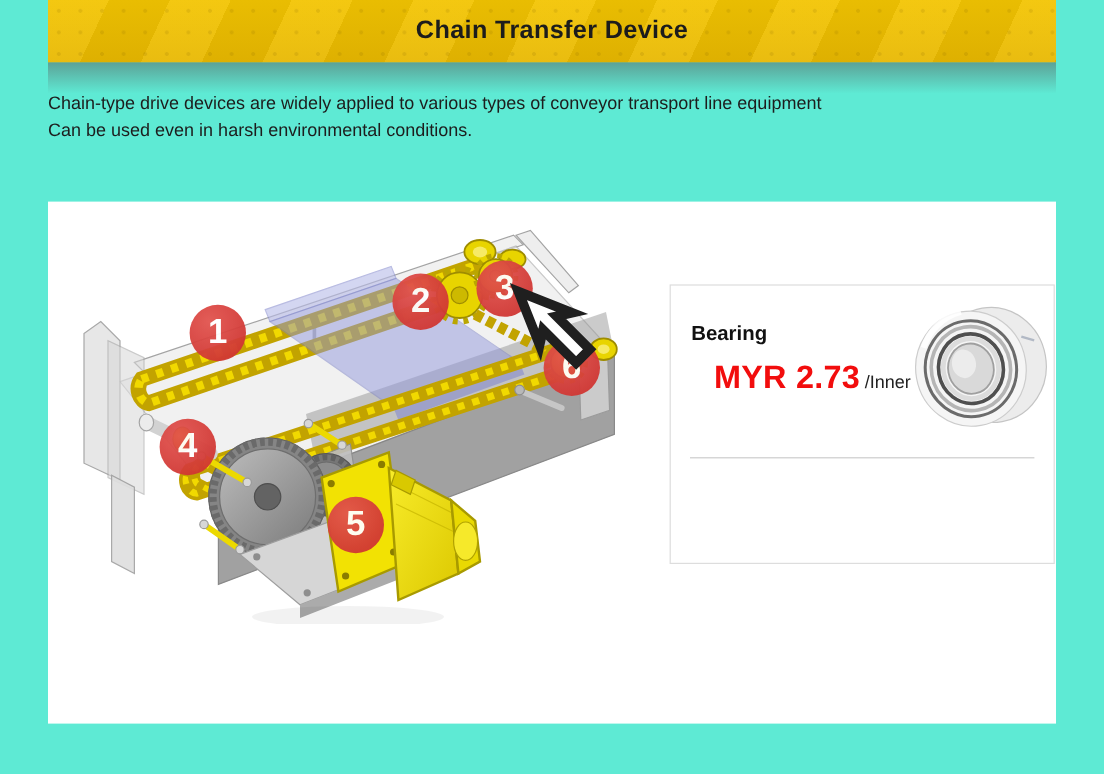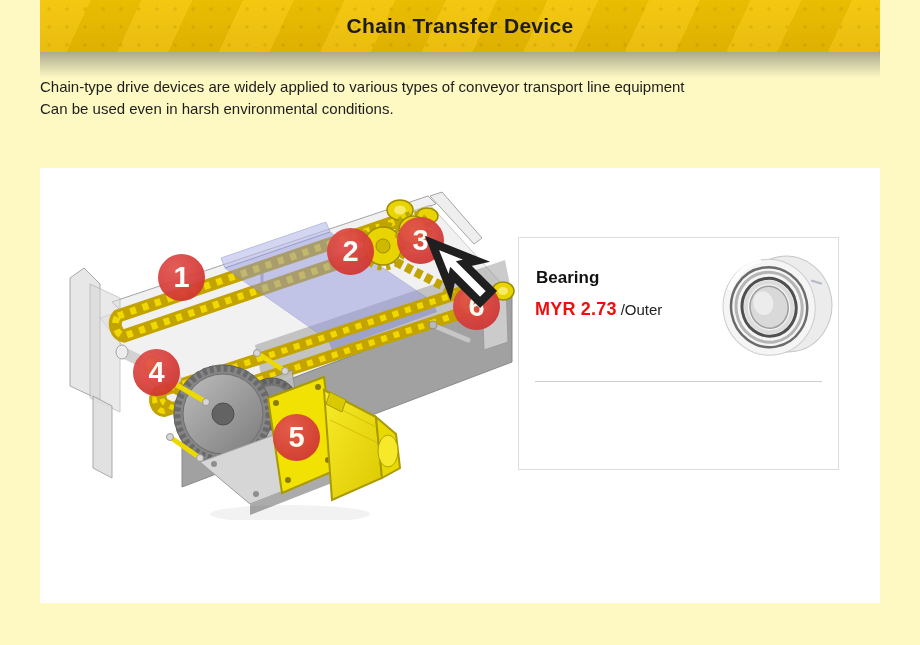--- a/index.html
+++ b/index.html
@@ -1,16 +1,16 @@
 <!DOCTYPE html>
 <html><head>
 <meta charset="utf-8">
 <style>
   html,body{margin:0;padding:0;background:#f4f4f4;font-family:"Liberation Sans",sans-serif;}
-  .canvas{position:relative;width:920px;height:645px;background:#fef9c3;overflow:hidden;}
+  .canvas{position:relative;width:920px;height:645px;background:#5eead4;overflow:hidden;}
 
   
   .banner{position:absolute;left:40px;top:0;width:840px;height:52px;
     background:
       radial-gradient(rgba(120,90,0,.14) 1.5px, transparent 1.8px),
       repeating-linear-gradient(115deg, rgba(255,255,255,.06) 0 46px, rgba(0,0,0,.045) 46px 92px),
       linear-gradient(180deg,#f3c502,#e8b801);
     background-size:18px 18px,auto,auto;
     display:flex;align-items:center;justify-content:center;}
   .banner-title{font-size:21px;font-weight:bold;color:#1c1c1c;letter-spacing:.3px;}
@@ -30,25 +30,25 @@
   .callout{position:absolute;width:47px;height:47px;border-radius:50%;
     background:radial-gradient(circle at 35% 30%, #e2534e, #cb2d2a);
     opacity:.94;display:flex;align-items:center;justify-content:center;
     color:#fff;font-weight:bold;font-size:29px;line-height:1;user-select:none;}
   .c1{left:158px;top:254px;} .c2{left:327px;top:228px;} .c3{left:397px;top:217px;}
   .c4{left:133px;top:349px;} .c5{left:273px;top:414px;} .c6{left:453px;top:283px;}
 
   .cursor-svg{position:absolute;left:395px;top:222px;}
 
   
-  .card{position:absolute;left:518px;top:237px;width:321px;height:233px;
+  .card{position:absolute;left:558px;top:237px;width:321px;height:233px;
     background:#fff;border:1px solid #dddddd;box-sizing:border-box;}
   .card-title{position:absolute;left:17px;top:30px;font-size:17px;font-weight:bold;color:#111;}
   .price-row{position:absolute;left:16px;top:61px;display:flex;align-items:baseline;}
-  .price{font-size:18px;font-weight:bold;color:#f20d0d;letter-spacing:.2px;}
+  .price{font-size:27px;font-weight:bold;color:#f20d0d;letter-spacing:.2px;margin-left:20px;}
   .unit{font-size:15px;color:#222;margin-left:4px;}
   .bearing-wrap{position:absolute;left:198px;top:16px;width:118px;height:106px;}
   .card-divider{position:absolute;left:16px;top:143px;width:287px;height:1px;background:#cccccc;}
   .specs{position:absolute;left:17px;top:155px;font-size:15px;line-height:22.5px;color:#8f8f8f;}
 </style>
 </head>
 <body>
 
 <div class="canvas">
 
@@ -199,21 +199,21 @@
   <svg class="cursor-svg" width="110" height="110" viewBox="0 0 110 110">
     <g transform="translate(37,21) rotate(-45)">
       <path d="M0,0 L-19,44 L-8,37 L-8,76 L8,76 L8,37 L19,44 Z" fill="#ffffff" stroke="#1f1f1f" stroke-width="8" stroke-linejoin="miter"></path>
     </g>
   </svg>
 
   <div class="card">
     <div class="card-title">Bearing</div>
     <div class="price-row">
       <span class="price">MYR 2.73</span>
-      <span class="unit">/Outer</span>
+      <span class="unit">/Inner</span>
     </div>
 
     <div class="bearing-wrap">
       <svg width="118" height="106" viewBox="0 0 118 106">
         <g transform="rotate(-10 59 52)">
           <ellipse cx="70" cy="52" rx="45" ry="48" fill="#ececec" stroke="#c5c5c5"></ellipse>
           <ellipse cx="52" cy="52" rx="46" ry="48" fill="#f5f5f5" stroke="#cccccc"></ellipse>
           <ellipse cx="52" cy="52" rx="38" ry="40" fill="none" stroke="#6b6b6b" stroke-width="2.5"></ellipse>
           <ellipse cx="52" cy="52" rx="33" ry="35" fill="none" stroke="#b5b5b5" stroke-width="3"></ellipse>
           <ellipse cx="52" cy="52" rx="27" ry="29" fill="none" stroke="#4f4f4f" stroke-width="3"></ellipse>

